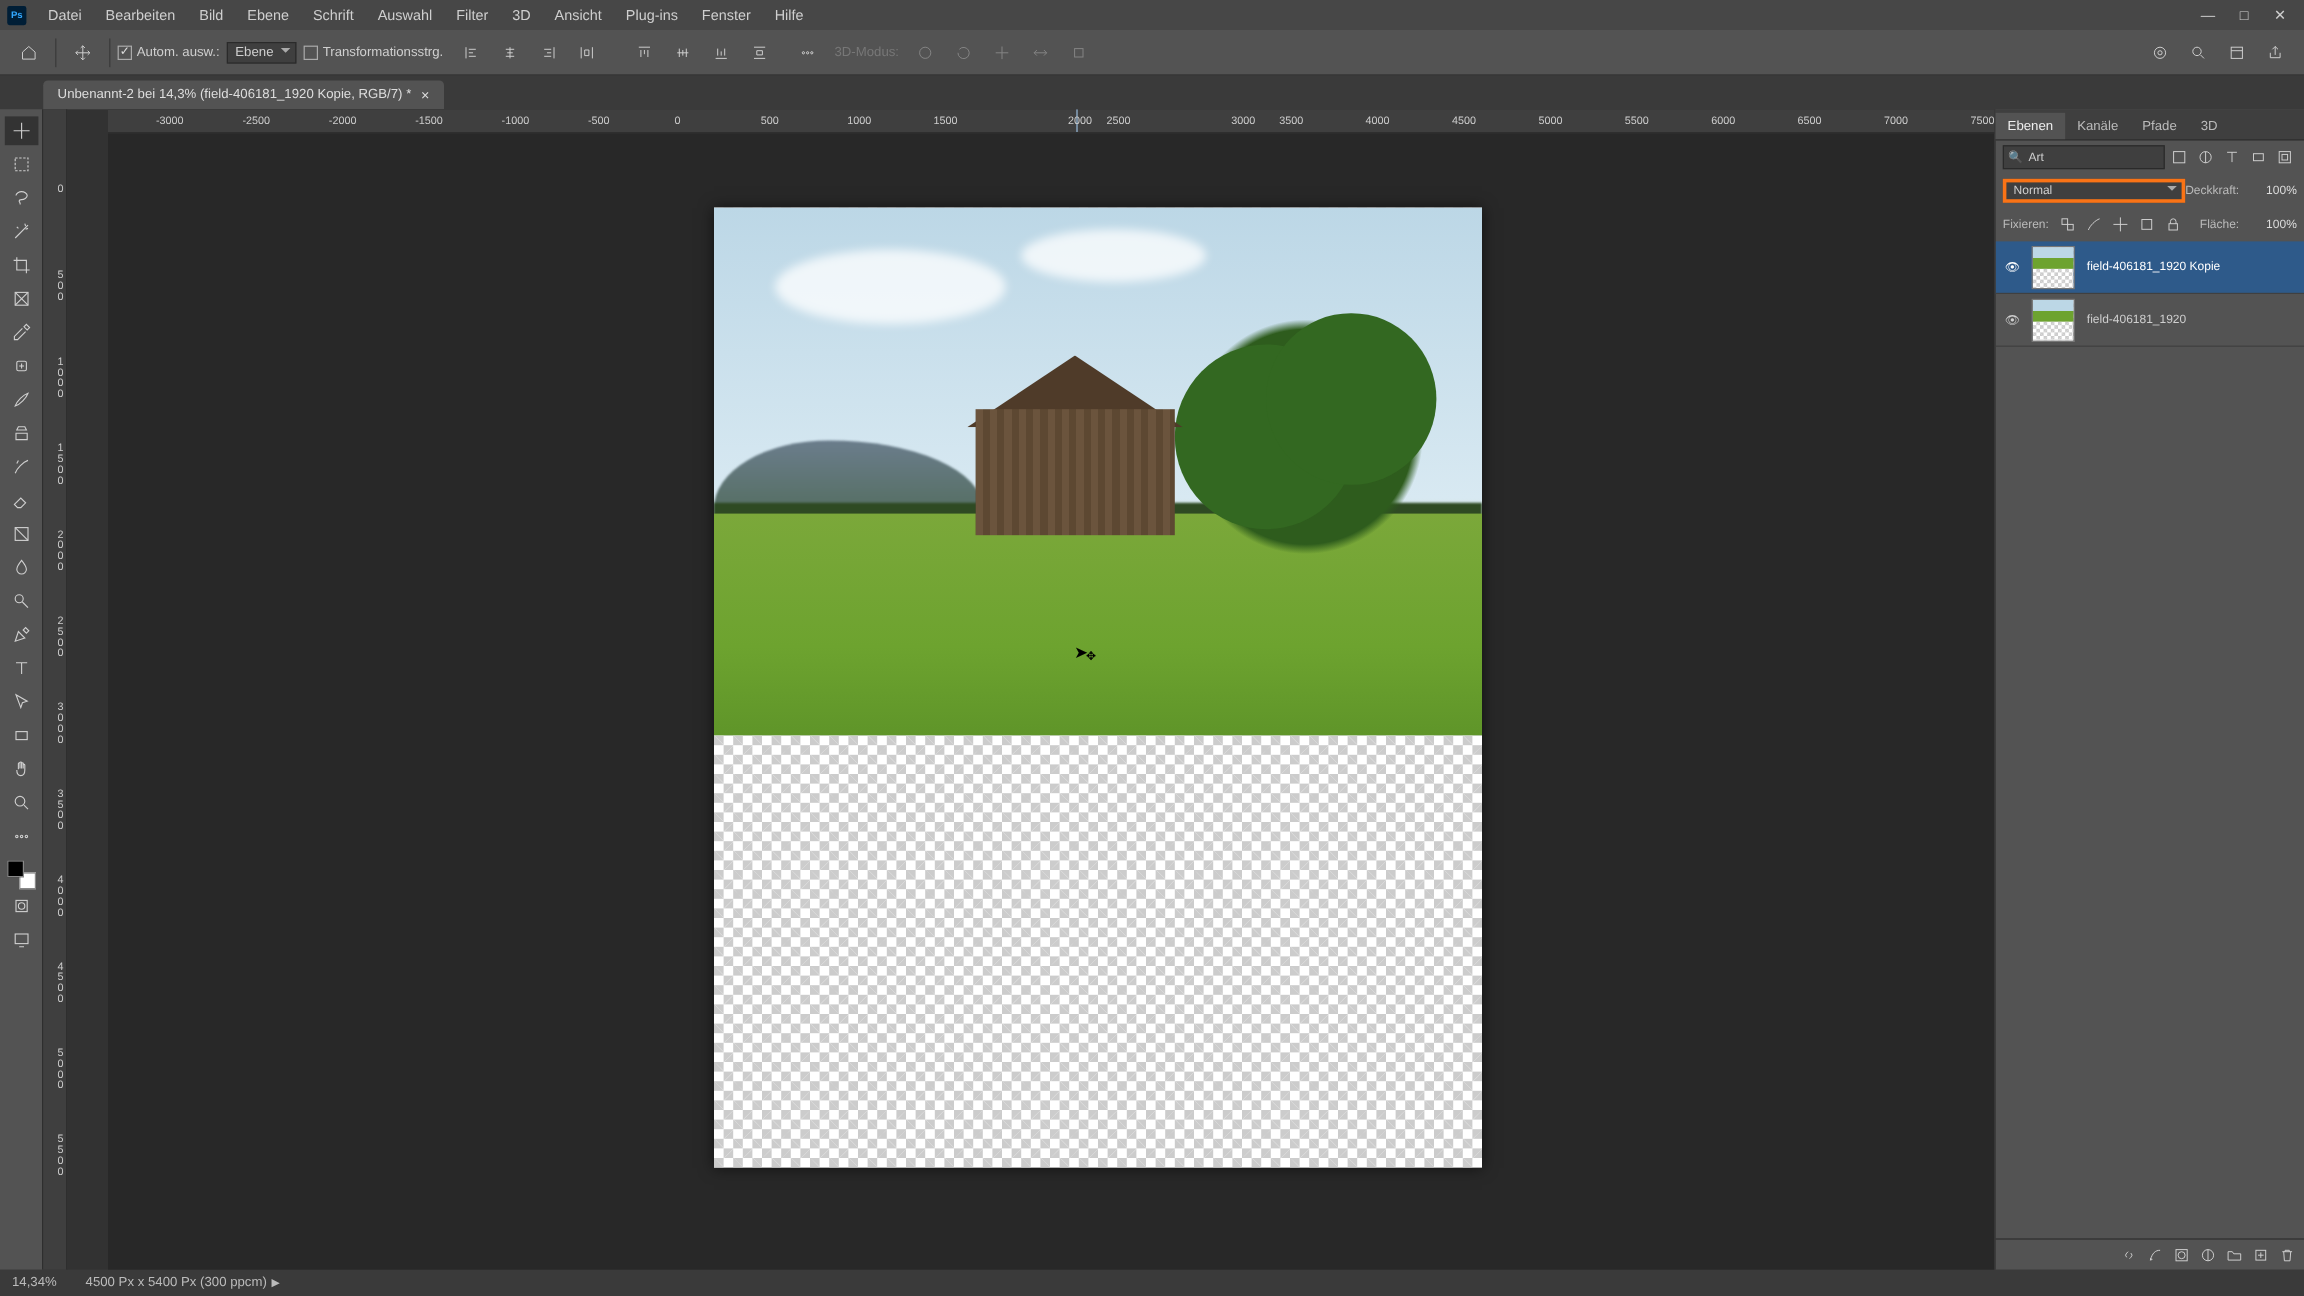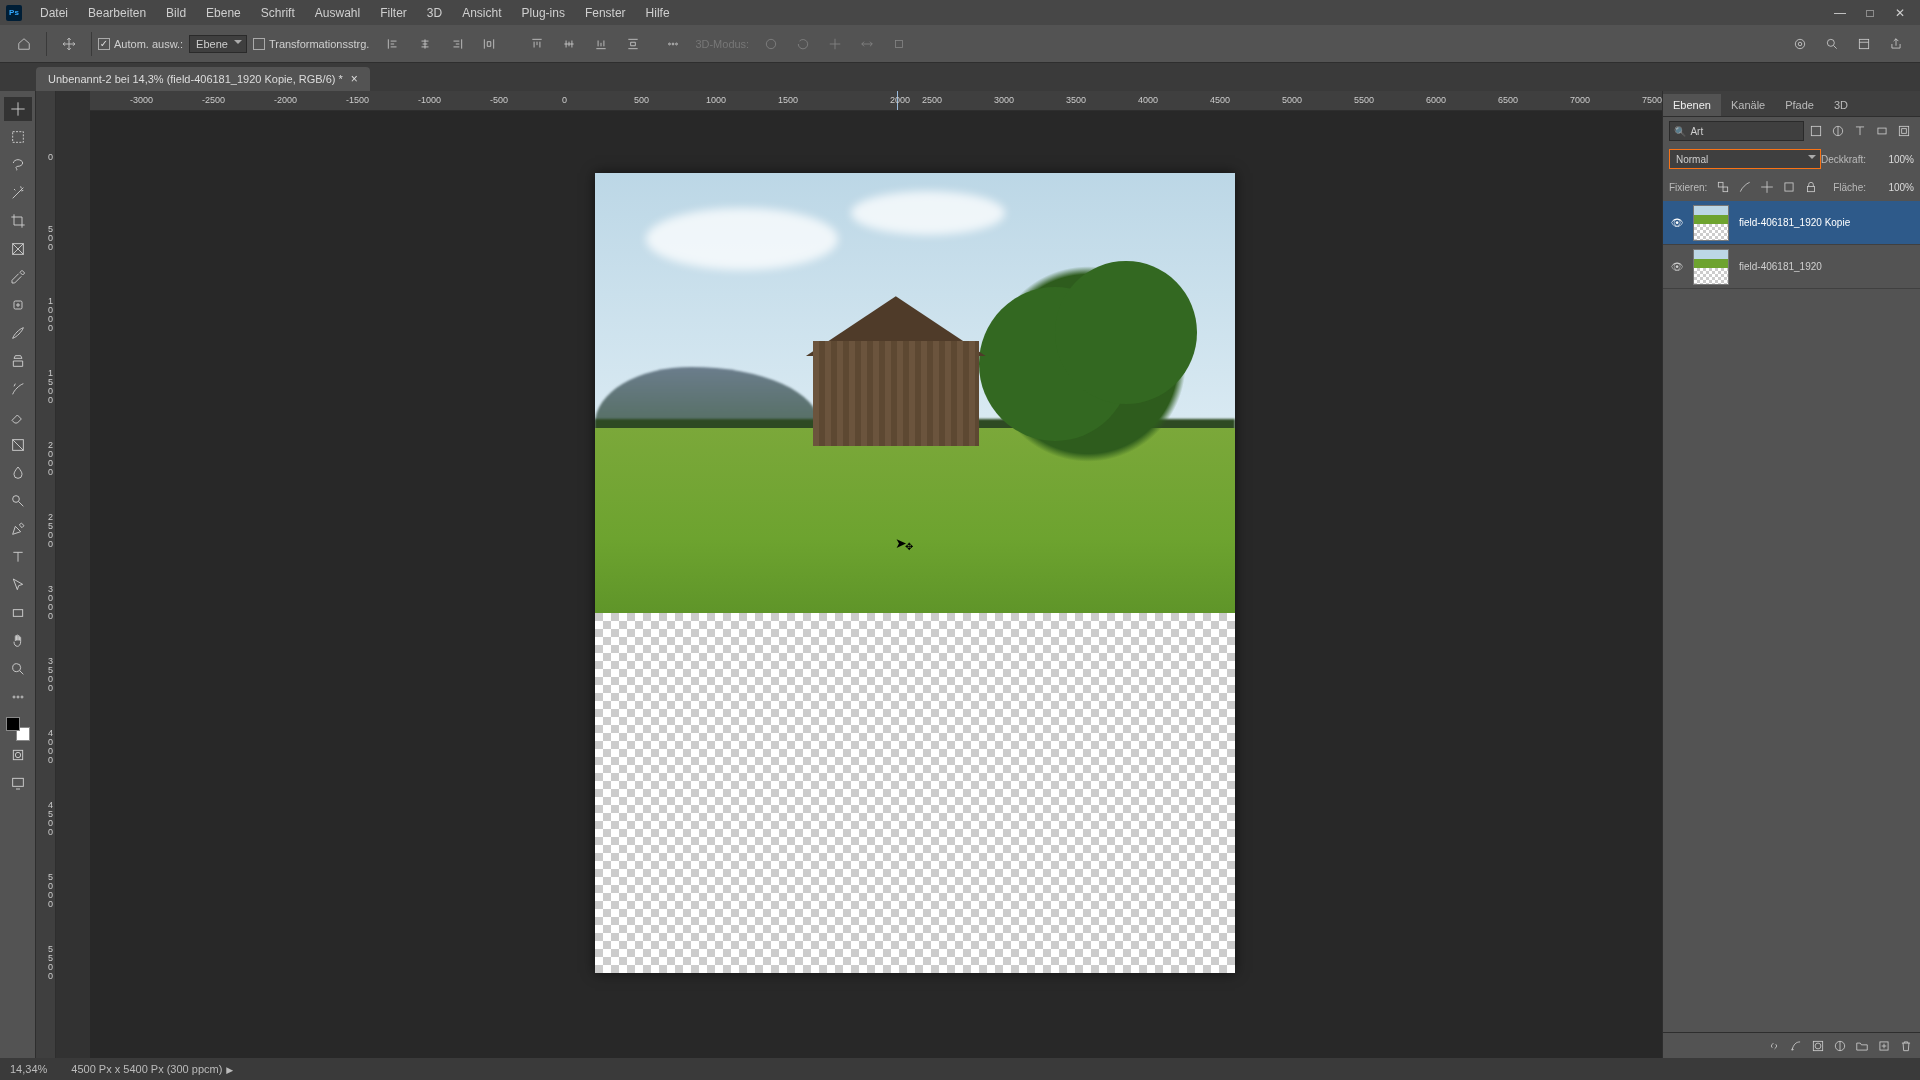--- a/index.html
+++ b/index.html
@@ -77,21 +77,21 @@
 
 
 .panels { width: 258px; background: #535353; display: flex; flex-direction: column; border-left: 1px solid #2e2e2e; }
 .panel-tabs { display: flex; height: 26px; background: #3f3f3f; font-size: 11px; border-bottom: 1px solid #2e2e2e; align-items: flex-end; }
 .panel-tab { padding: 5px 10px; cursor: pointer; color: #bbb; }
 .panel-tab.active { background: #535353; color: #eee; }
 .panel-row { display: flex; align-items: center; height: 28px; padding: 0 6px; font-size: 10px; }
 .panel-row .search-wrap { flex: 1; display: flex; align-items: center; background: #3f3f3f; border: 1px solid #2a2a2a; height: 20px; padding: 0 4px; }
 .panel-row .search-wrap .mag { margin-right: 4px; opacity: .7; }
 .panel-row .icon-btn { width: 20px; height: 20px; display: flex; align-items: center; justify-content: center; margin-left: 2px; cursor: pointer; }
-.panel-row .dropdown2 { flex: 1; background: #3f3f3f; border: 1px solid #f97316; height: 20px; display: flex; align-items: center; padding: 0 6px; position: relative; cursor: pointer; }
+.panel-row .dropdown2 { flex: 1; background: #3f3f3f; border: 3px solid #f97316; height: 20px; display: flex; align-items: center; padding: 0 6px; position: relative; cursor: pointer; }
 .panel-row .dropdown2::after { content: ""; position: absolute; right: 4px; top: 50%; transform: translateY(-50%); border: 4px solid transparent; border-top-color: #aaa; }
 .panel-row .pct { width: 44px; text-align: right; background: transparent; border: none; color: #ddd; }
 .panel-row .lbl { margin-right: 4px; color: #bbb; }
 
 .layers-list { flex: 1; overflow: auto; font-size: 10px; }
 .layer { display: flex; align-items: center; height: 44px; padding: 0 4px; border-bottom: 1px solid #404040; }
 .layer.active { background: #2e5a8a; color: #fff; }
 .layer .vis { width: 20px; text-align: center; cursor: pointer; }
 .layer .thumb { width: 36px; height: 36px; margin: 0 6px; position: relative; border: 1px solid #777; overflow: hidden; }
 .layer .thumb .mini-checker { position: absolute; inset: 0; background-image:
@@ -243,21 +243,21 @@
     </div>
   <div class="ob-btn">
       <svg class="ic" viewBox="0 0 24 24">
         <path d="M5 12v7h14v-7M12 3v12M8 7l4-4 4 4"></path>
       </svg>
     </div>
 </div>
 
 <div class="doctabs">
   <div class="doctab">
-    <span>Unbenannt-2 bei 14,3% (field-406181_1920 Kopie, RGB/6) *</span>
+    <span>Unbenannt-2 bei 14,3% (field-406181_1920 Kopie, RGB/7) *</span>
     <span class="close">×</span>
   </div>
 </div>
 
 <div class="workspace">
 
   <div class="toolbar">
     <div class="tool active">
         <svg viewBox="0 0 24 24">
           <path d="M12 2v20M2 12h20"></path>
@@ -416,21 +416,21 @@
         <div class="ht" style="left: 184px;">-2000</div>
         <div class="ht" style="left: 256px;">-1500</div>
         <div class="ht" style="left: 328px;">-1000</div>
         <div class="ht" style="left: 400px;">-500</div>
         <div class="ht" style="left: 472px;">0</div>
         <div class="ht" style="left: 544px;">500</div>
         <div class="ht" style="left: 616px;">1000</div>
         <div class="ht" style="left: 688px;">1500</div>
         <div class="ht" style="left: 800px;">2000</div>
         <div class="ht" style="left: 832px;">2500</div>
-        <div class="ht" style="left: 904px;">3000</div>
+        <div class="ht" style="left: 936px;">3000</div>
         <div class="ht" style="left: 976px;">3500</div>
         <div class="ht" style="left: 1048px;">4000</div>
         <div class="ht" style="left: 1120px;">4500</div>
         <div class="ht" style="left: 1192px;">5000</div>
         <div class="ht" style="left: 1264px;">5500</div>
         <div class="ht" style="left: 1336px;">6000</div>
         <div class="ht" style="left: 1408px;">6500</div>
         <div class="ht" style="left: 1480px;">7000</div>
         <div class="ht" style="left: 1552px;">7500</div>
       </div>

